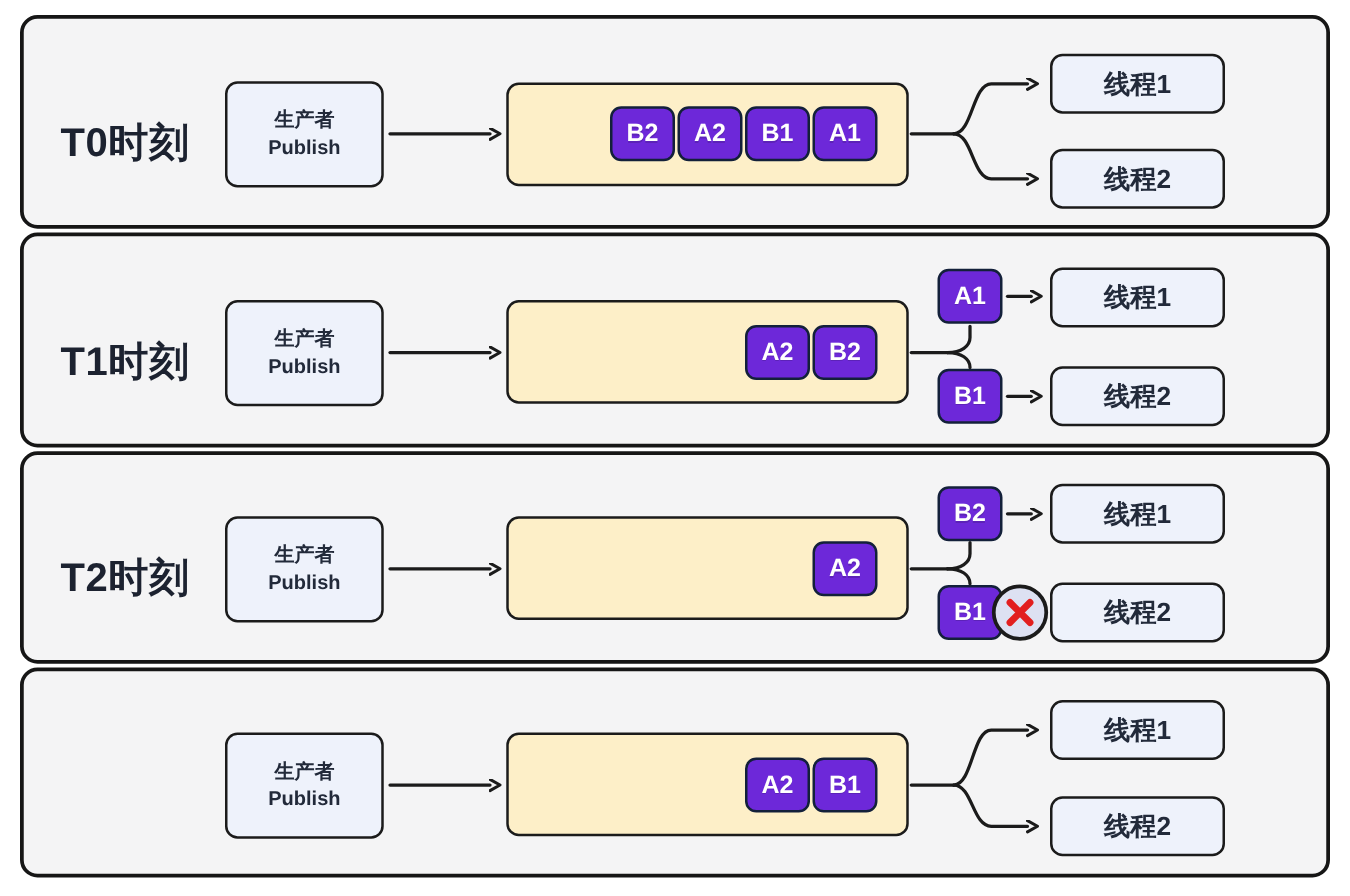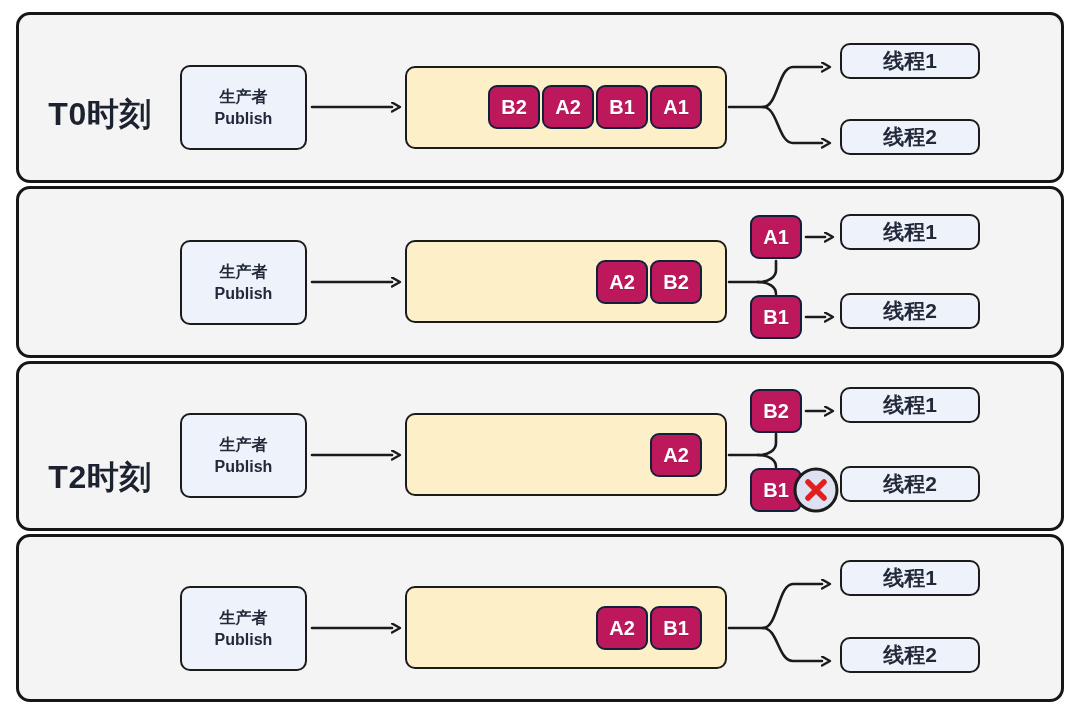--- a/index.html
+++ b/index.html
@@ -22,24 +22,24 @@
     position:absolute; display:flex; flex-direction:column;
     align-items:center; justify-content:center;
     background:#eef2fb; border:2.5px solid #1b1b1b; border-radius:10px;
     color:#222a3a; text-align:center;
   }
   .producer { left:180px; width:127px; height:85px; font-size:16px; line-height:1.32; }
   .queue {
     position:absolute; left:405px; width:322px; height:83px;
     background:#fdefc8; border:2.5px solid #1b1b1b; border-radius:10px;
   }
-  .thread { left:840px; width:140px; height:36px; font-size:21px; }
+  .thread { left:840px; width:140px; height:48px; font-size:21px; }
   .chip {
     position:absolute; width:52px; height:44px;
-    background:#be185d; border:2.5px solid #13203a; border-radius:9px;
+    background:#6d28d9; border:2.5px solid #13203a; border-radius:9px;
     color:#ffffff; font-size:20px;
     display:flex; align-items:center; justify-content:center;
     text-shadow:0 1px 0 rgba(0,0,0,.15);
   }
   #wires { position:absolute; left:0; top:0; z-index:6; pointer-events:none; }
   .w { stroke:#1b1b1b; stroke-width:2.6; fill:none; stroke-linecap:round; stroke-linejoin:round; }
 </style>
 </head>
 <body>
 
@@ -56,33 +56,34 @@
     <span>Publish</span>
   </div>
   <div class="queue" style="top:66px;"></div>
   <div class="chip" style="left:488px;top:85px;">B2</div>
   <div class="chip" style="left:542px;top:85px;">A2</div>
   <div class="chip" style="left:596px;top:85px;">B1</div>
   <div class="chip" style="left:650px;top:85px;">A1</div>
   <div class="node thread" style="top:43px;">线程1</div>
   <div class="node thread" style="top:119px;">线程2</div>
 
+  <div class="time" style="top:268px;">T1时刻</div>
   <div class="node producer" style="top:240px;">
     <span>生产者</span>
     <span>Publish</span>
   </div>
   <div class="queue" style="top:240px;"></div>
   <div class="chip" style="left:596px;top:260px;">A2</div>
   <div class="chip" style="left:650px;top:260px;">B2</div>
   <div class="chip" style="left:750px;top:215px;">A1</div>
   <div class="chip" style="left:750px;top:295px;">B1</div>
   <div class="node thread" style="top:214px;">线程1</div>
   <div class="node thread" style="top:293px;">线程2</div>
 
-  <div class="time" style="top:456px;">T2时刻</div>
+  <div class="time" style="top:441px;">T2时刻</div>
   <div class="node producer" style="top:413px;">
     <span>生产者</span>
     <span>Publish</span>
   </div>
   <div class="queue" style="top:413px;"></div>
   <div class="chip" style="left:650px;top:433px;">A2</div>
   <div class="chip" style="left:750px;top:389px;">B2</div>
   <div class="chip" style="left:750px;top:468px;">B1</div>
   <div class="node thread" style="top:387px;">线程1</div>
   <div class="node thread" style="top:466px;">线程2</div>

